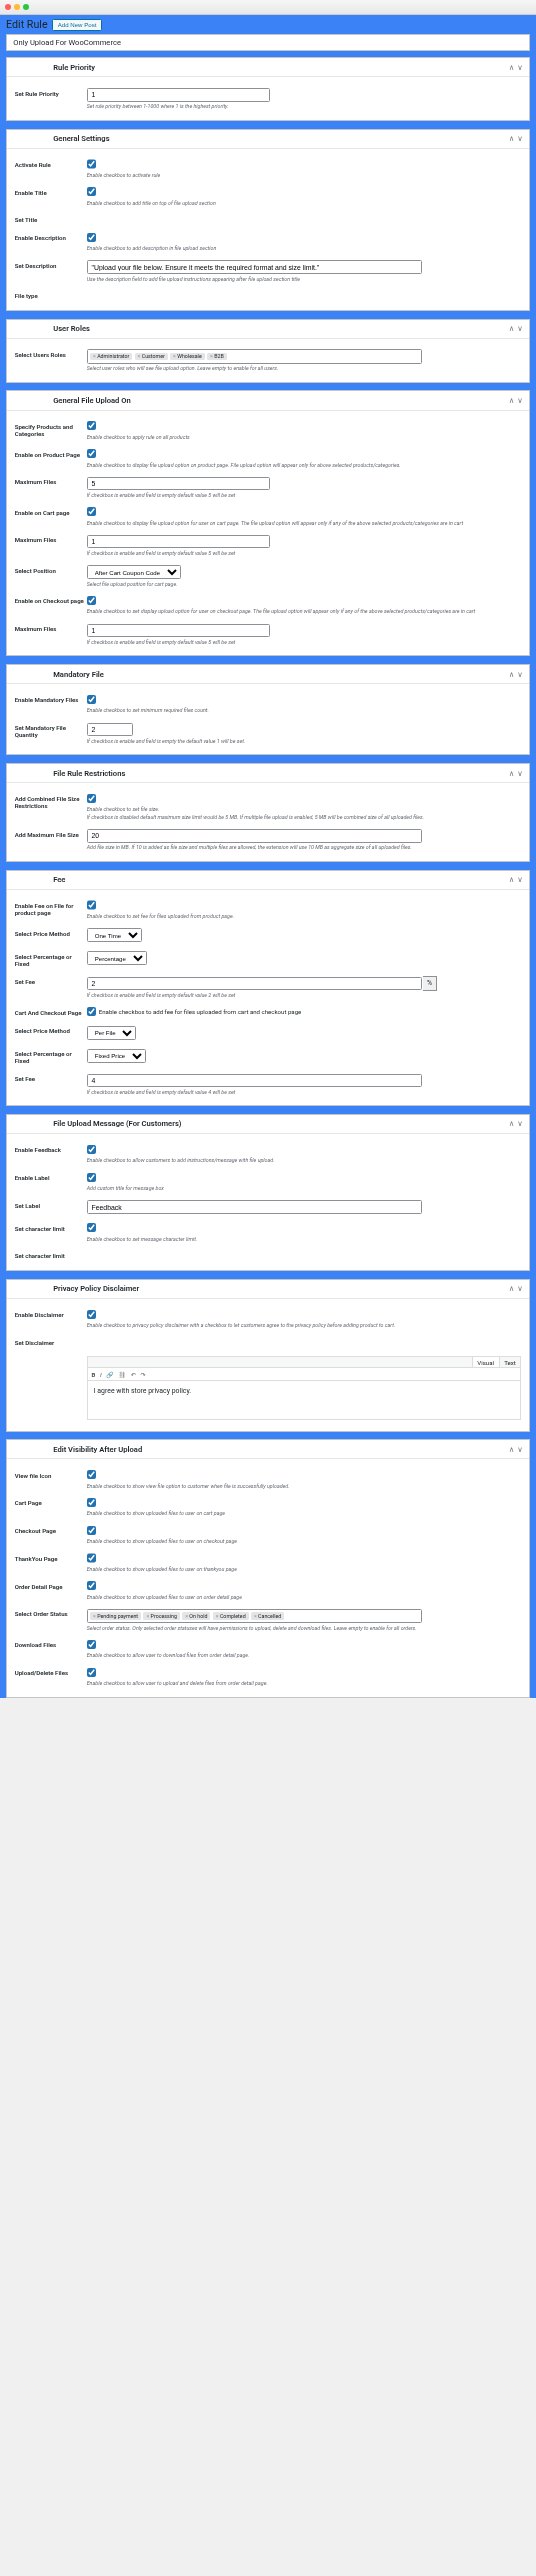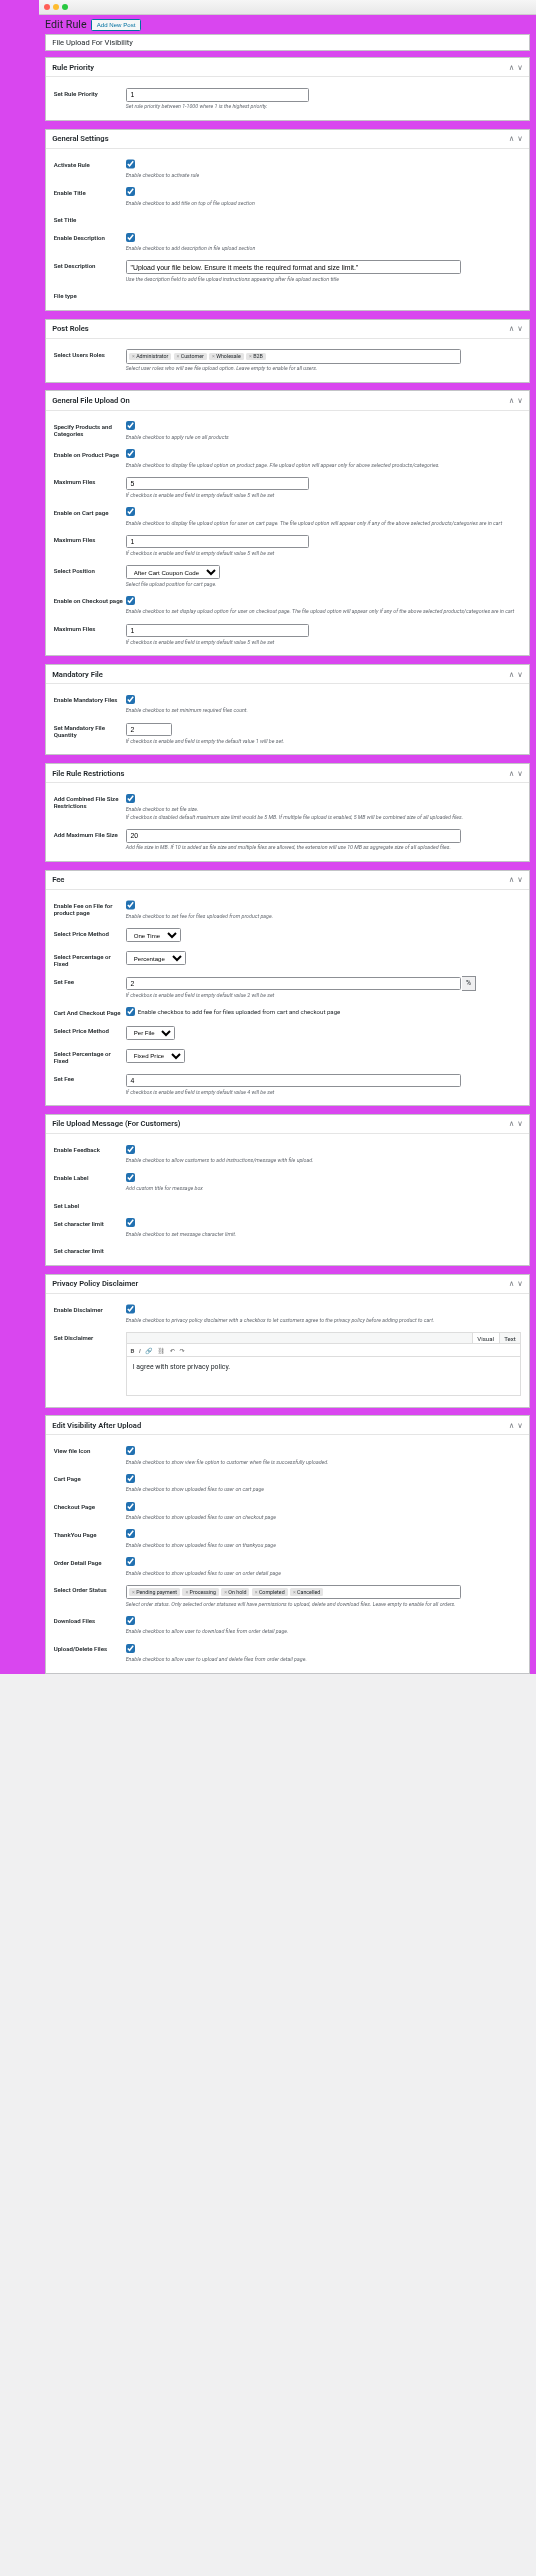--- a/index.html
+++ b/index.html
@@ -1,45 +1,45 @@
 <!DOCTYPE html>
 <html style="font-size:12.2px"><head>
 <meta charset="utf-8">
 <style>
 * { box-sizing: border-box; margin: 0; padding: 0; }
 body { font-family: -apple-system, BlinkMacSystemFont, "Segoe UI", Roboto, sans-serif; font-size: 6.9px; background: #f0f0f1; color: #1d2327; }
-.window { background: #d946ef; padding-left: 39px; }
+.window { background: #3b82f6; }
 .titlebar { height: 15.2px; background: linear-gradient(#f6f6f6,#e8e8e8); display: flex; align-items: center; padding: 0 4.6px; border-bottom: 0.8px solid #ccc; }
 .dots { display: flex; gap: 3px; }
 .dot { width: 6.1px; height: 6.1px; border-radius: 50%; }
 .dot.r { background: #ff5f57; } .dot.y { background: #febc2e; } .dot.g { background: #28c840; }
 .header { padding: 3px 6.1px; display: flex; align-items: center; gap: 4.6px; }
 .header h1 { font-size: 10.7px; font-weight: 400; color: #1d2327; }
 .btn-add { font-size: 6.1px; border: 0.8px solid #0071a1; color: #0071a1; background: #f6f7f7; padding: 1.5px 4.6px; border-radius: 1.5px; }
 .subtitle-box { margin: 0 6.1px 6.1px; background: #fff; border: 0.8px solid #c3c4c7; padding: 3px 6.1px; font-size: 7.6px; }
 .panel { margin: 0 6.1px 7.6px; background: #fff; border: 0.8px solid #c3c4c7; }
 .panel-head { padding: 4.6px 6.1px; border-bottom: 0.8px solid #e5e5e5; display: flex; justify-content: space-between; align-items: center; }
-.panel-head h2 { font-size: 7.6px; font-weight: 600; }
+.panel-head h2 { font-size: 7.6px; font-weight: 600; margin-left: 40px; }
 .panel-controls { color: #787c82; font-size: 7.6px; display: flex; gap: 3px; }
 .panel-body { padding: 6.1px 7.6px; }
 .row { display: flex; align-items: flex-start; padding: 4.6px 0; }
 .row-label { width: 72px; flex-shrink: 0; font-size: 6.1px; font-weight: 600; color: #1d2327; padding-top: 1.5px; }
 .row-field { flex: 1; }
 .row-field input[type=text], .row-field input[type=number] { width: 100%; max-width: 183px; padding: 2.3px 3.8px; border: 0.8px solid #8c8f94; border-radius: 1.5px; font-size: 6.9px; background: #fff; }
 .row-field input.wide { max-width: 335px; }
 .row-field input.small { max-width: 46px; }
 .row-field select { padding: 1.5px 3px; border: 0.8px solid #8c8f94; border-radius: 1.5px; font-size: 6.1px; background: #fff; }
 .row-field input[type=checkbox] { width: 9.1px; height: 9.1px; accent-color: #2271b1; }
 .help { font-size: 5.3px; color: #646970; font-style: italic; margin-top: 1.5px; display: block; }
 .hl-input { background: #e3f2fd !important; border-color: #007cba !important; box-shadow: 0 0 0 0.8px #007cba; }
 .tags { display: flex; gap: 2.3px; flex-wrap: wrap; border: 0.8px solid #8c8f94; padding: 2.3px; border-radius: 1.5px; max-width: 335px; }
 .tag { background: #e5e5e5; padding: 0.8px 3px; font-size: 5.3px; border-radius: 1.5px; }
 .tag::before { content: "× "; color: #999; }
 .inline-cb { display: flex; align-items: center; gap: 3px; font-size: 6.1px; }
-.editor { border: 0.8px solid #ddd; }
+.editor { border: 0.8px solid #ddd; margin-top: 19px; }
 .editor-tabs { display: flex; justify-content: flex-end; background: #f6f7f7; border-bottom: 0.8px solid #ddd; }
 .editor-tab { padding: 1.5px 4.6px; font-size: 6.1px; border-left: 0.8px solid #ddd; }
 .editor-tab.active { background: #fff; }
 .editor-toolbar { display: flex; gap: 4.6px; padding: 2.3px 3.8px; border-bottom: 0.8px solid #ddd; color: #555; font-size: 6.1px; }
 .editor-content { padding: 6.1px; min-height: 38px; font-size: 6.9px; }
 .pct-wrap { display: flex; align-items: center; gap: 1.5px; }
 .pct-wrap input { flex: 1; }
 .pct-badge { background: #f0f0f1; border: 0.8px solid #8c8f94; border-left: none; padding: 2.3px 3.8px; font-size: 6.9px; }
 </style>
 </head>
@@ -52,21 +52,21 @@
       <div class="dot y"></div>
       <div class="dot g"></div>
     </div>
   </div>
 
   <div class="header">
     <h1>Edit Rule</h1>
     <button class="btn-add">Add New Post</button>
   </div>
 
-  <div class="subtitle-box">File Upload For Visibility</div>
+  <div class="subtitle-box">Only Upload For WooCommerce</div>
 
   <div class="panel">
     <div class="panel-head">
         <h2>Rule Priority</h2>
         <div class="panel-controls">
           <span>∧</span>
           <span>∨</span>
         </div>
       </div>
     <div class="panel-body">
@@ -109,21 +109,21 @@
           <div class="row-field"><input type="text" class="wide" value="&quot;Upload your file below. Ensure it meets the required format and size limit.&quot;" style=""><span class="help">Use the description field to add file upload instructions appearing after file upload section title</span></div>
         </div>
       <div class="row">
           <div class="row-label">File type</div>
         </div>
     </div>
   </div>
 
   <div class="panel">
     <div class="panel-head">
-        <h2>Post Roles</h2>
+        <h2>User Roles</h2>
         <div class="panel-controls">
           <span>∧</span>
           <span>∨</span>
         </div>
       </div>
     <div class="panel-body">
       <div class="row">
           <div class="row-label">Select Users Roles</div>
           <div class="row-field">
         <div class="tags">
@@ -289,20 +289,21 @@
       <div class="row">
           <div class="row-label">Enable Feedback</div>
           <div class="row-field"><input type="checkbox" checked="" style=""><span class="help">Enable checkbox to allow customers to add instructions/message with file upload.</span></div>
         </div>
       <div class="row">
           <div class="row-label">Enable Label</div>
           <div class="row-field"><input type="checkbox" checked="" style=""><span class="help">Add custom title for message box</span></div>
         </div>
       <div class="row">
           <div class="row-label">Set Label</div>
+          <div class="row-field"><input type="text" class="wide" value="Feedback" style=""></div>
         </div>
       <div class="row">
           <div class="row-label">Set character limit</div>
           <div class="row-field"><input type="checkbox" checked="" style=""><span class="help">Enable checkbox to set message character limit.</span></div>
         </div>
       <div class="row">
           <div class="row-label">Set character limit</div>
         </div>
     </div>
   </div>

